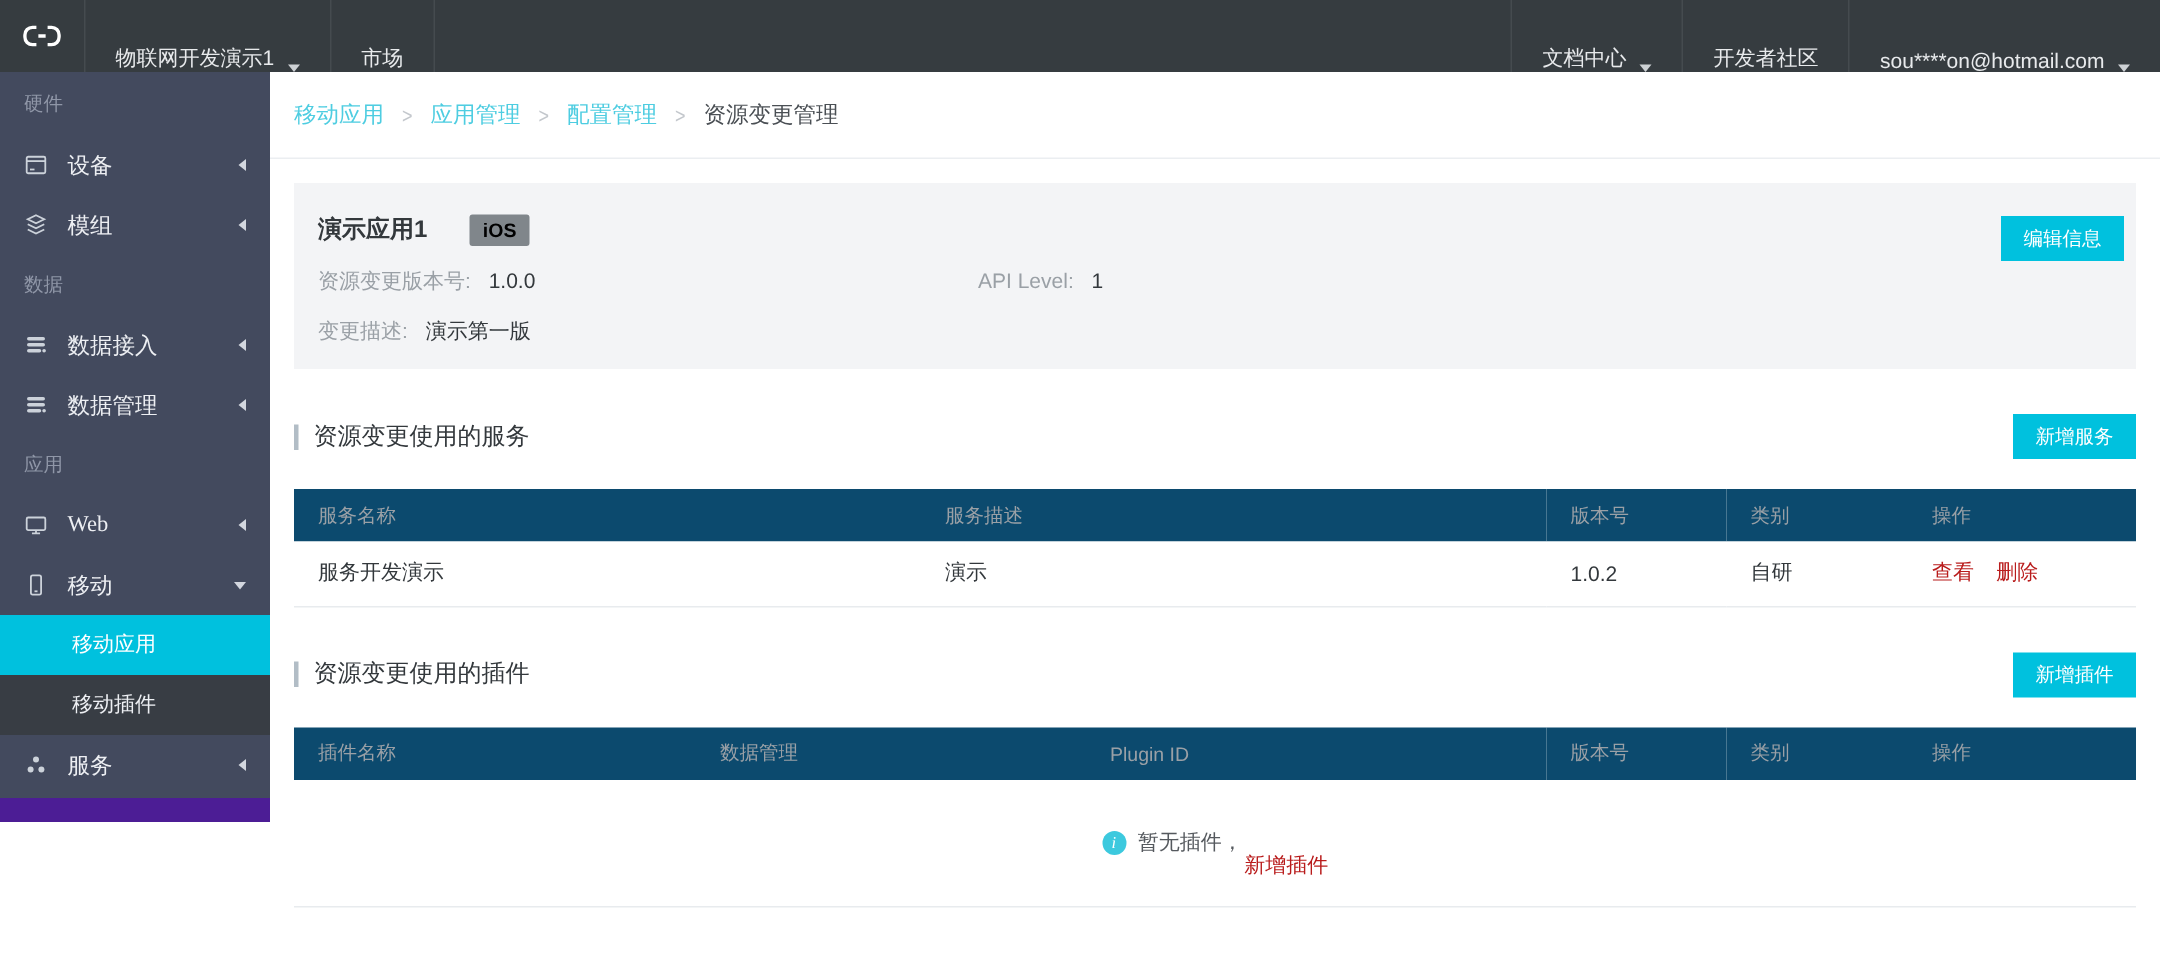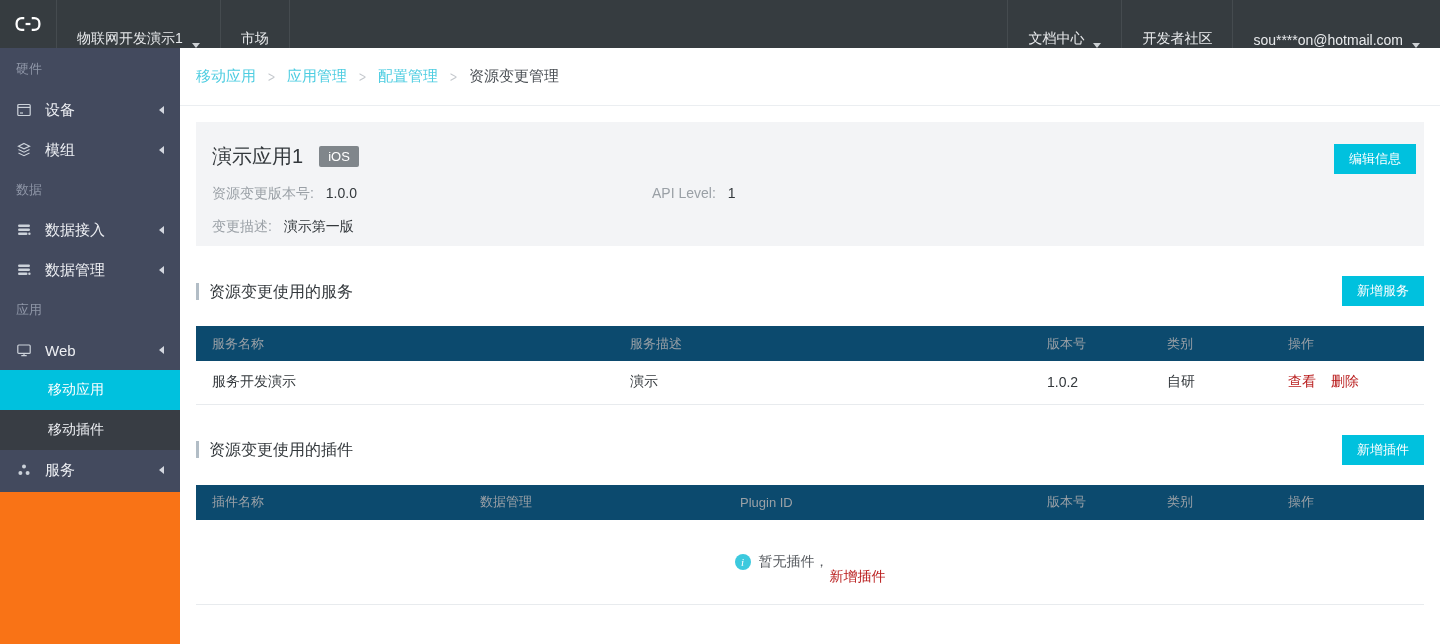--- a/index.html
+++ b/index.html
@@ -11,21 +11,21 @@
     background:#363c40; display:flex; align-items:stretch; color:#e8eaec; font-size:14px; z-index:10; }
   .logo { width:56px; display:flex; align-items:center; justify-content:center; cursor:pointer; }
   .tb-item { display:flex; align-items:flex-end; padding:0 20px;
     border-left:1px solid rgba(255,255,255,.08); cursor:pointer; white-space:nowrap; }
   .tb-item.rborder { border-right:1px solid rgba(255,255,255,.08); }
   .tb-spacer { flex:1; }
   .caret { width:0; height:0; border-left:4px solid transparent; border-right:4px solid transparent;
     border-top:5px solid #cdd1d4; margin-left:9px; }
 
   
-  .sidebar { position:absolute; left:0; top:48px; width:180px; height:596px; background:#f97316; }
+  .sidebar { position:absolute; left:0; top:48px; width:180px; height:500px; background:#4c1d95;font-family:Liberation Serif, serif; }
   .side-menu { background:#434a5e; padding-bottom:2px; }
   .side-label { height:40px; display:flex; align-items:center; padding-left:16px;
     color:#8f96a7; font-size:13px; }
   .side-label.first { height:42px; }
   .side-item { height:40px; display:flex; align-items:center; padding:0 16px;
     color:#edeff3; font-size:15px; cursor:pointer; }
   .side-item .ico { width:16px; height:16px; margin-right:13px; display:flex;
     align-items:center; justify-content:center; }
   .arr-left { margin-left:auto; width:0; height:0; border-top:4px solid transparent;
     border-bottom:4px solid transparent; border-right:5px solid #d3d7df; }
@@ -38,23 +38,23 @@
   
   .main { position:absolute; left:180px; top:48px; width:1260px; height:596px; background:#fff; }
   .bc-bar { height:58px; border-bottom:1px solid #ebeef1; display:flex; align-items:center;
     padding-left:16px; font-size:15px; }
   .bc-link { color:#4ecde1; cursor:pointer; }
   .bc-sep { color:#c3c7cc; margin:0 12px; font-size:12px; transform:scaleY(1.2); }
   .bc-current { color:#4a4f54; }
 
   .card { margin:16px; background:#f3f4f6; padding:21px 16px 0 16px; height:124px; position:relative; }
   .card-title-row { display:flex; align-items:center; }
-  .card-title { font-size:20px; font-weight:normal; color:#33383c;text-align:center; }
-  .badge { margin-left:16px; background:#80868b; color:#ffffff; font-size:13px;
-    padding:4px 9px; border-radius:2px; line-height:1; }
+  .card-title { font-size:16px; font-weight:bold; color:#33383c;text-align:center; }
+  .badge { margin-left:28px; background:#80868b; color:#000000; font-size:13px;
+    padding:4px 9px; border-radius:2px; line-height:1;font-weight:bold; }
   .btn { display:inline-flex; align-items:center; justify-content:center; width:82px; height:30px;
     background:#00c1de; color:#fff; font-size:13px; border:none; cursor:pointer; }
   .edit-btn { position:absolute; top:22px; right:8px; }
   .info-row { display:flex; margin-top:13px; font-size:14px; line-height:20px;gap:39px; }
   .info-pair { width:401px; }
   .info-label { color:#9aa0a6; margin-right:8px; }
   .info-value { color:#33383c; }
 
   .sec-head { display:flex; align-items:center; justify-content:space-between;
     margin:30px 16px 20px 16px; height:30px; }
@@ -171,20 +171,30 @@
       <span class="ico">
         <svg width="16" height="16" viewBox="0 0 16 16" fill="none" stroke="#ccd2da" stroke-width="1.2">
           <rect x="1.8" y="3" width="12.4" height="8.4" rx="1"></rect>
           <path d="M8 11.4v2.1M5.3 13.6h5.4"></path>
         </svg>
         </span>
       <span>Web</span>
       <i class="arr-left"></i>
     </div>
 
+    <div class="side-item">
+      <span class="ico">
+        <svg width="16" height="16" viewBox="0 0 16 16" fill="none" stroke="#ccd2da" stroke-width="1.2">
+          <rect x="4.6" y="1.6" width="6.8" height="12.8" rx="1.2"></rect>
+          <path d="M7 12.2h2"></path>
+        </svg>
+        </span>
+      <span>移动</span>
+      <i class="arr-down"></i>
+    </div>
 
     <div class="sub-item active">
       <span>移动应用</span>
     </div>
     <div class="sub-item">
       <span>移动插件</span>
     </div>
 
     <div class="side-item">
       <span class="ico">

